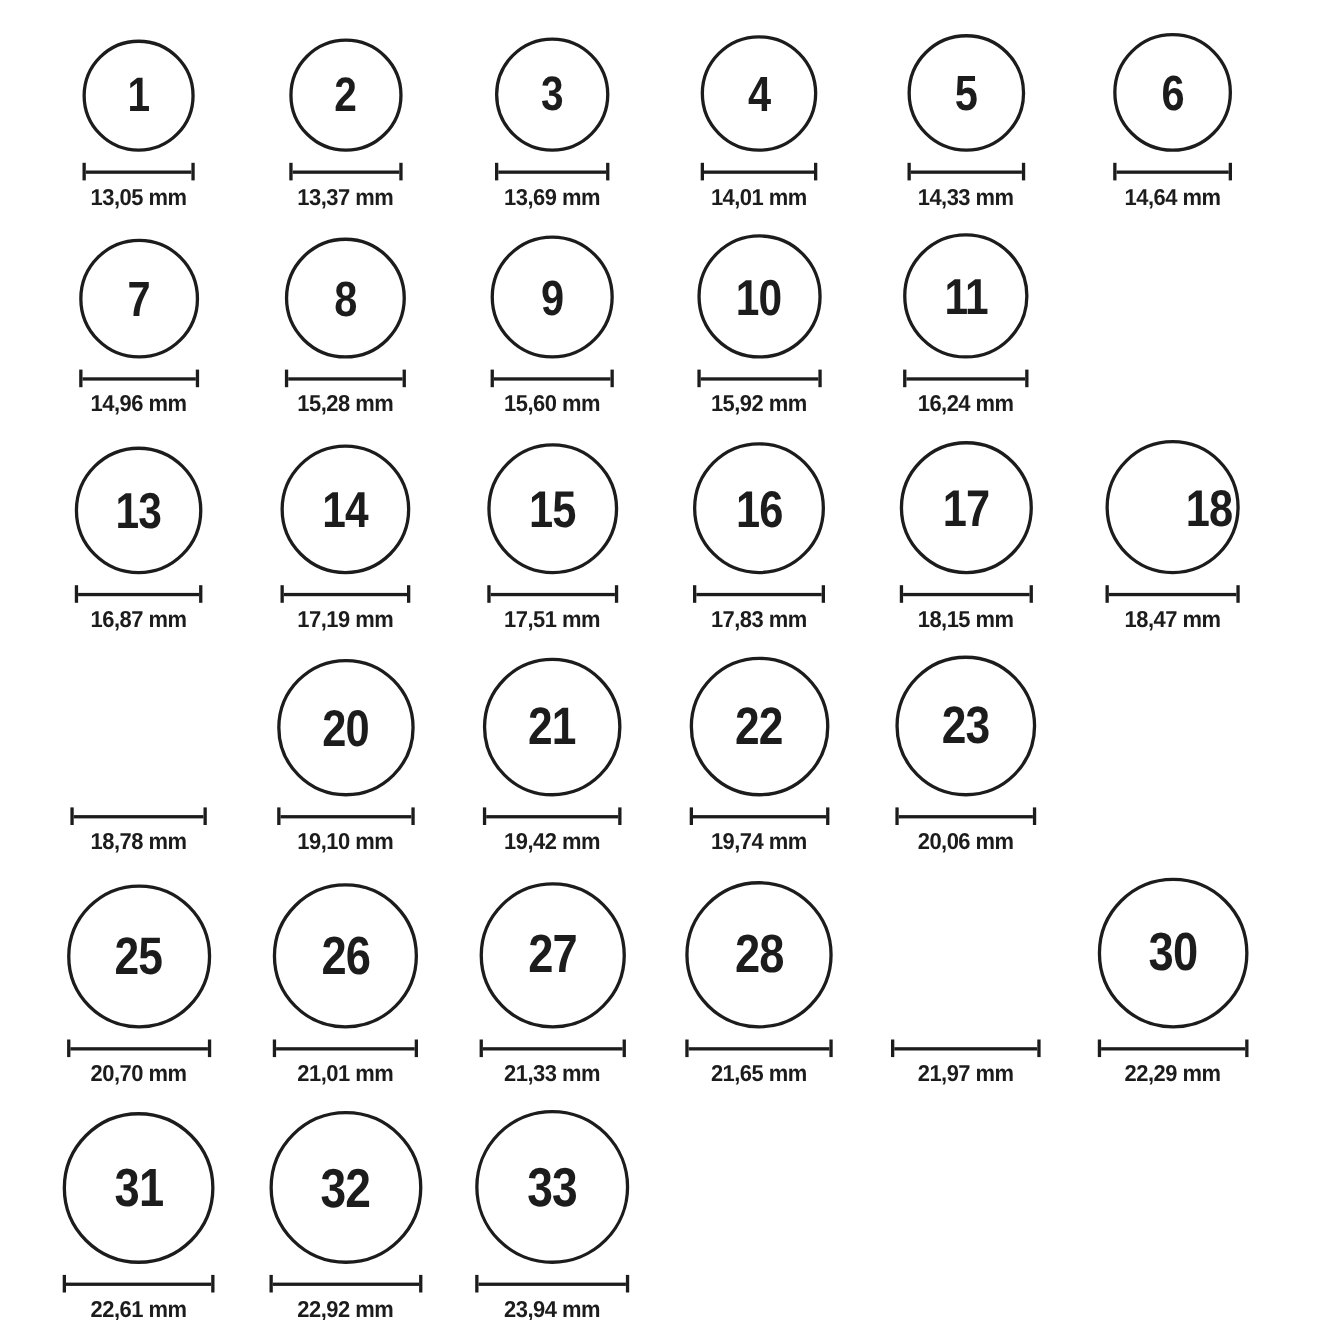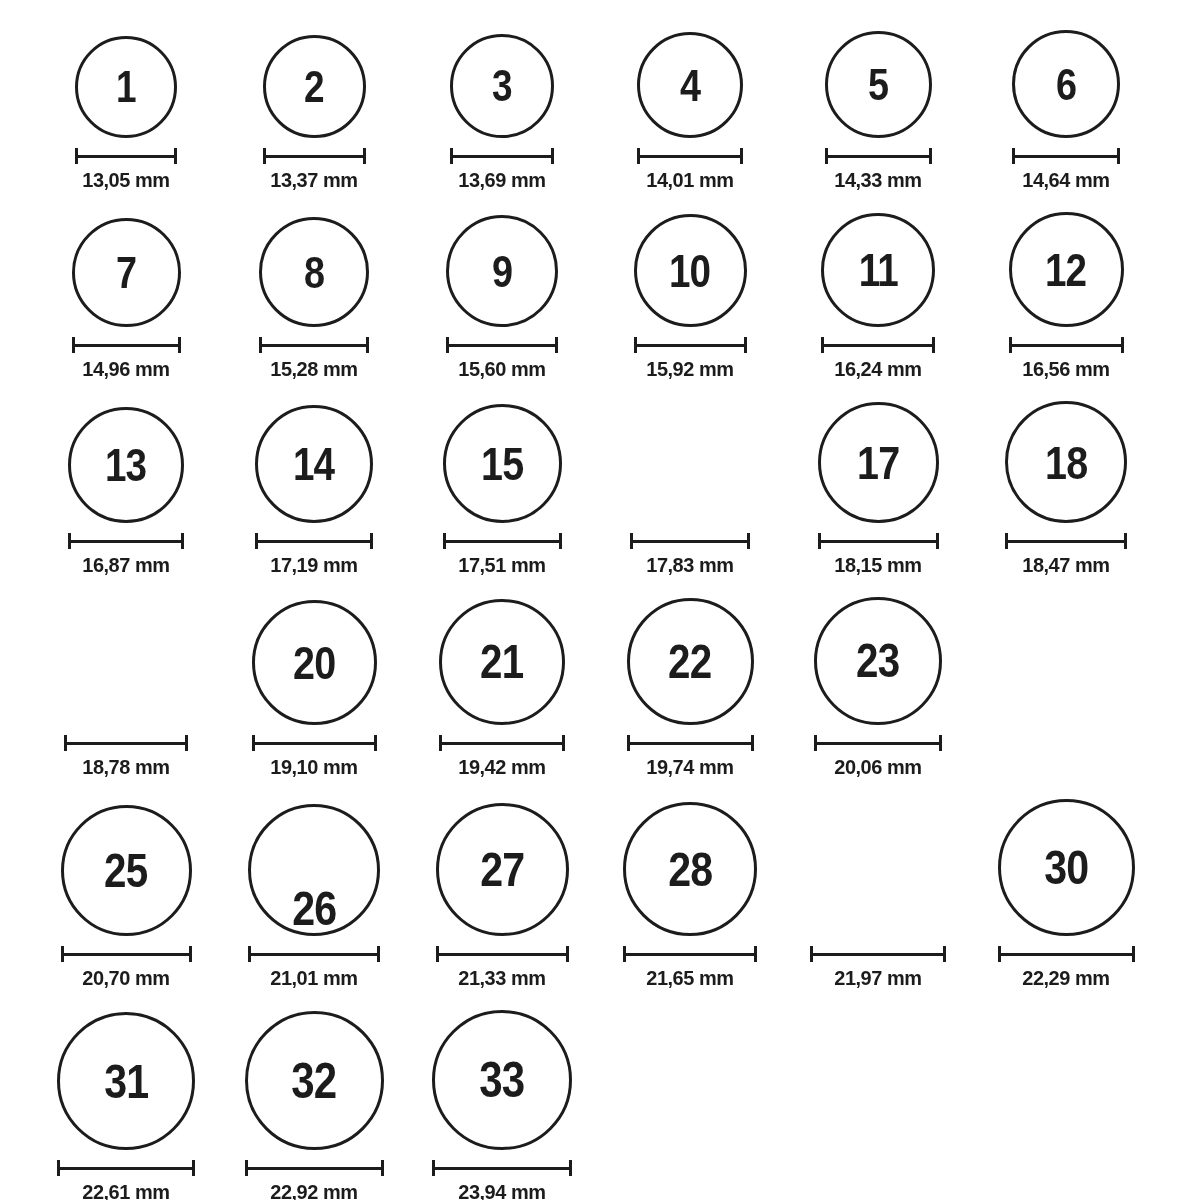--- a/index.html
+++ b/index.html
@@ -198,31 +198,20 @@
     <div class="circle" style="width: 114px; height: 114px;">
       <span class="num" style="font-size: 46px;">11</span>
     </div>
     <div class="measure" style="width: 114px;">
       <span class="tick"></span>
       <span class="bar"></span>
       <span class="tick"></span>
     </div>
     <div class="label">16,24 mm</div>
   </div>
-      <div class="cell">
-    <div class="circle" style="width: 115px; height: 115px;">
-      <span class="num" style="font-size: 46px;">12</span>
-    </div>
-    <div class="measure" style="width: 115px;">
-      <span class="tick"></span>
-      <span class="bar"></span>
-      <span class="tick"></span>
-    </div>
-    <div class="label">16,56 mm</div>
-  </div>
     </div>
     <div class="row">
       <div class="cell">
     <div class="circle" style="width: 116px; height: 116px;">
       <span class="num" style="font-size: 46px;">13</span>
     </div>
     <div class="measure" style="width: 116px;">
       <span class="tick"></span>
       <span class="bar"></span>
       <span class="tick"></span>
@@ -245,40 +234,43 @@
       <span class="num" style="font-size: 47px;">15</span>
     </div>
     <div class="measure" style="width: 119px;">
       <span class="tick"></span>
       <span class="bar"></span>
       <span class="tick"></span>
     </div>
     <div class="label">17,51 mm</div>
   </div>
       <div class="cell">
+    <div class="circle" style="width: 120px; height: 120px;">
+      <span class="num" style="font-size: 47px;">16</span>
+    </div>
     <div class="measure" style="width: 120px;">
       <span class="tick"></span>
       <span class="bar"></span>
       <span class="tick"></span>
     </div>
     <div class="label">17,83 mm</div>
   </div>
       <div class="cell">
     <div class="circle" style="width: 121px; height: 121px;">
       <span class="num" style="font-size: 47px;">17</span>
     </div>
     <div class="measure" style="width: 121px;">
       <span class="tick"></span>
       <span class="bar"></span>
       <span class="tick"></span>
     </div>
     <div class="label">18,15 mm</div>
   </div>
       <div class="cell">
-    <div class="circle" style="width: 122px; height: 122px;">
+    <div class="circle" style="width: 122px; height: 122px; justify-content: flex-end;">
       <span class="num" style="font-size: 47px;">18</span>
     </div>
     <div class="measure" style="width: 122px;">
       <span class="tick"></span>
       <span class="bar"></span>
       <span class="tick"></span>
     </div>
     <div class="label">18,47 mm</div>
   </div>
     </div>
@@ -342,21 +334,21 @@
       <span class="num" style="font-size: 48px;">25</span>
     </div>
     <div class="measure" style="width: 131px;">
       <span class="tick"></span>
       <span class="bar"></span>
       <span class="tick"></span>
     </div>
     <div class="label">20,70 mm</div>
   </div>
       <div class="cell">
-    <div class="circle" style="width: 132px; height: 132px; align-items: flex-end;">
+    <div class="circle" style="width: 132px; height: 132px;">
       <span class="num" style="font-size: 49px;">26</span>
     </div>
     <div class="measure" style="width: 132px;">
       <span class="tick"></span>
       <span class="bar"></span>
       <span class="tick"></span>
     </div>
     <div class="label">21,01 mm</div>
   </div>
       <div class="cell">

